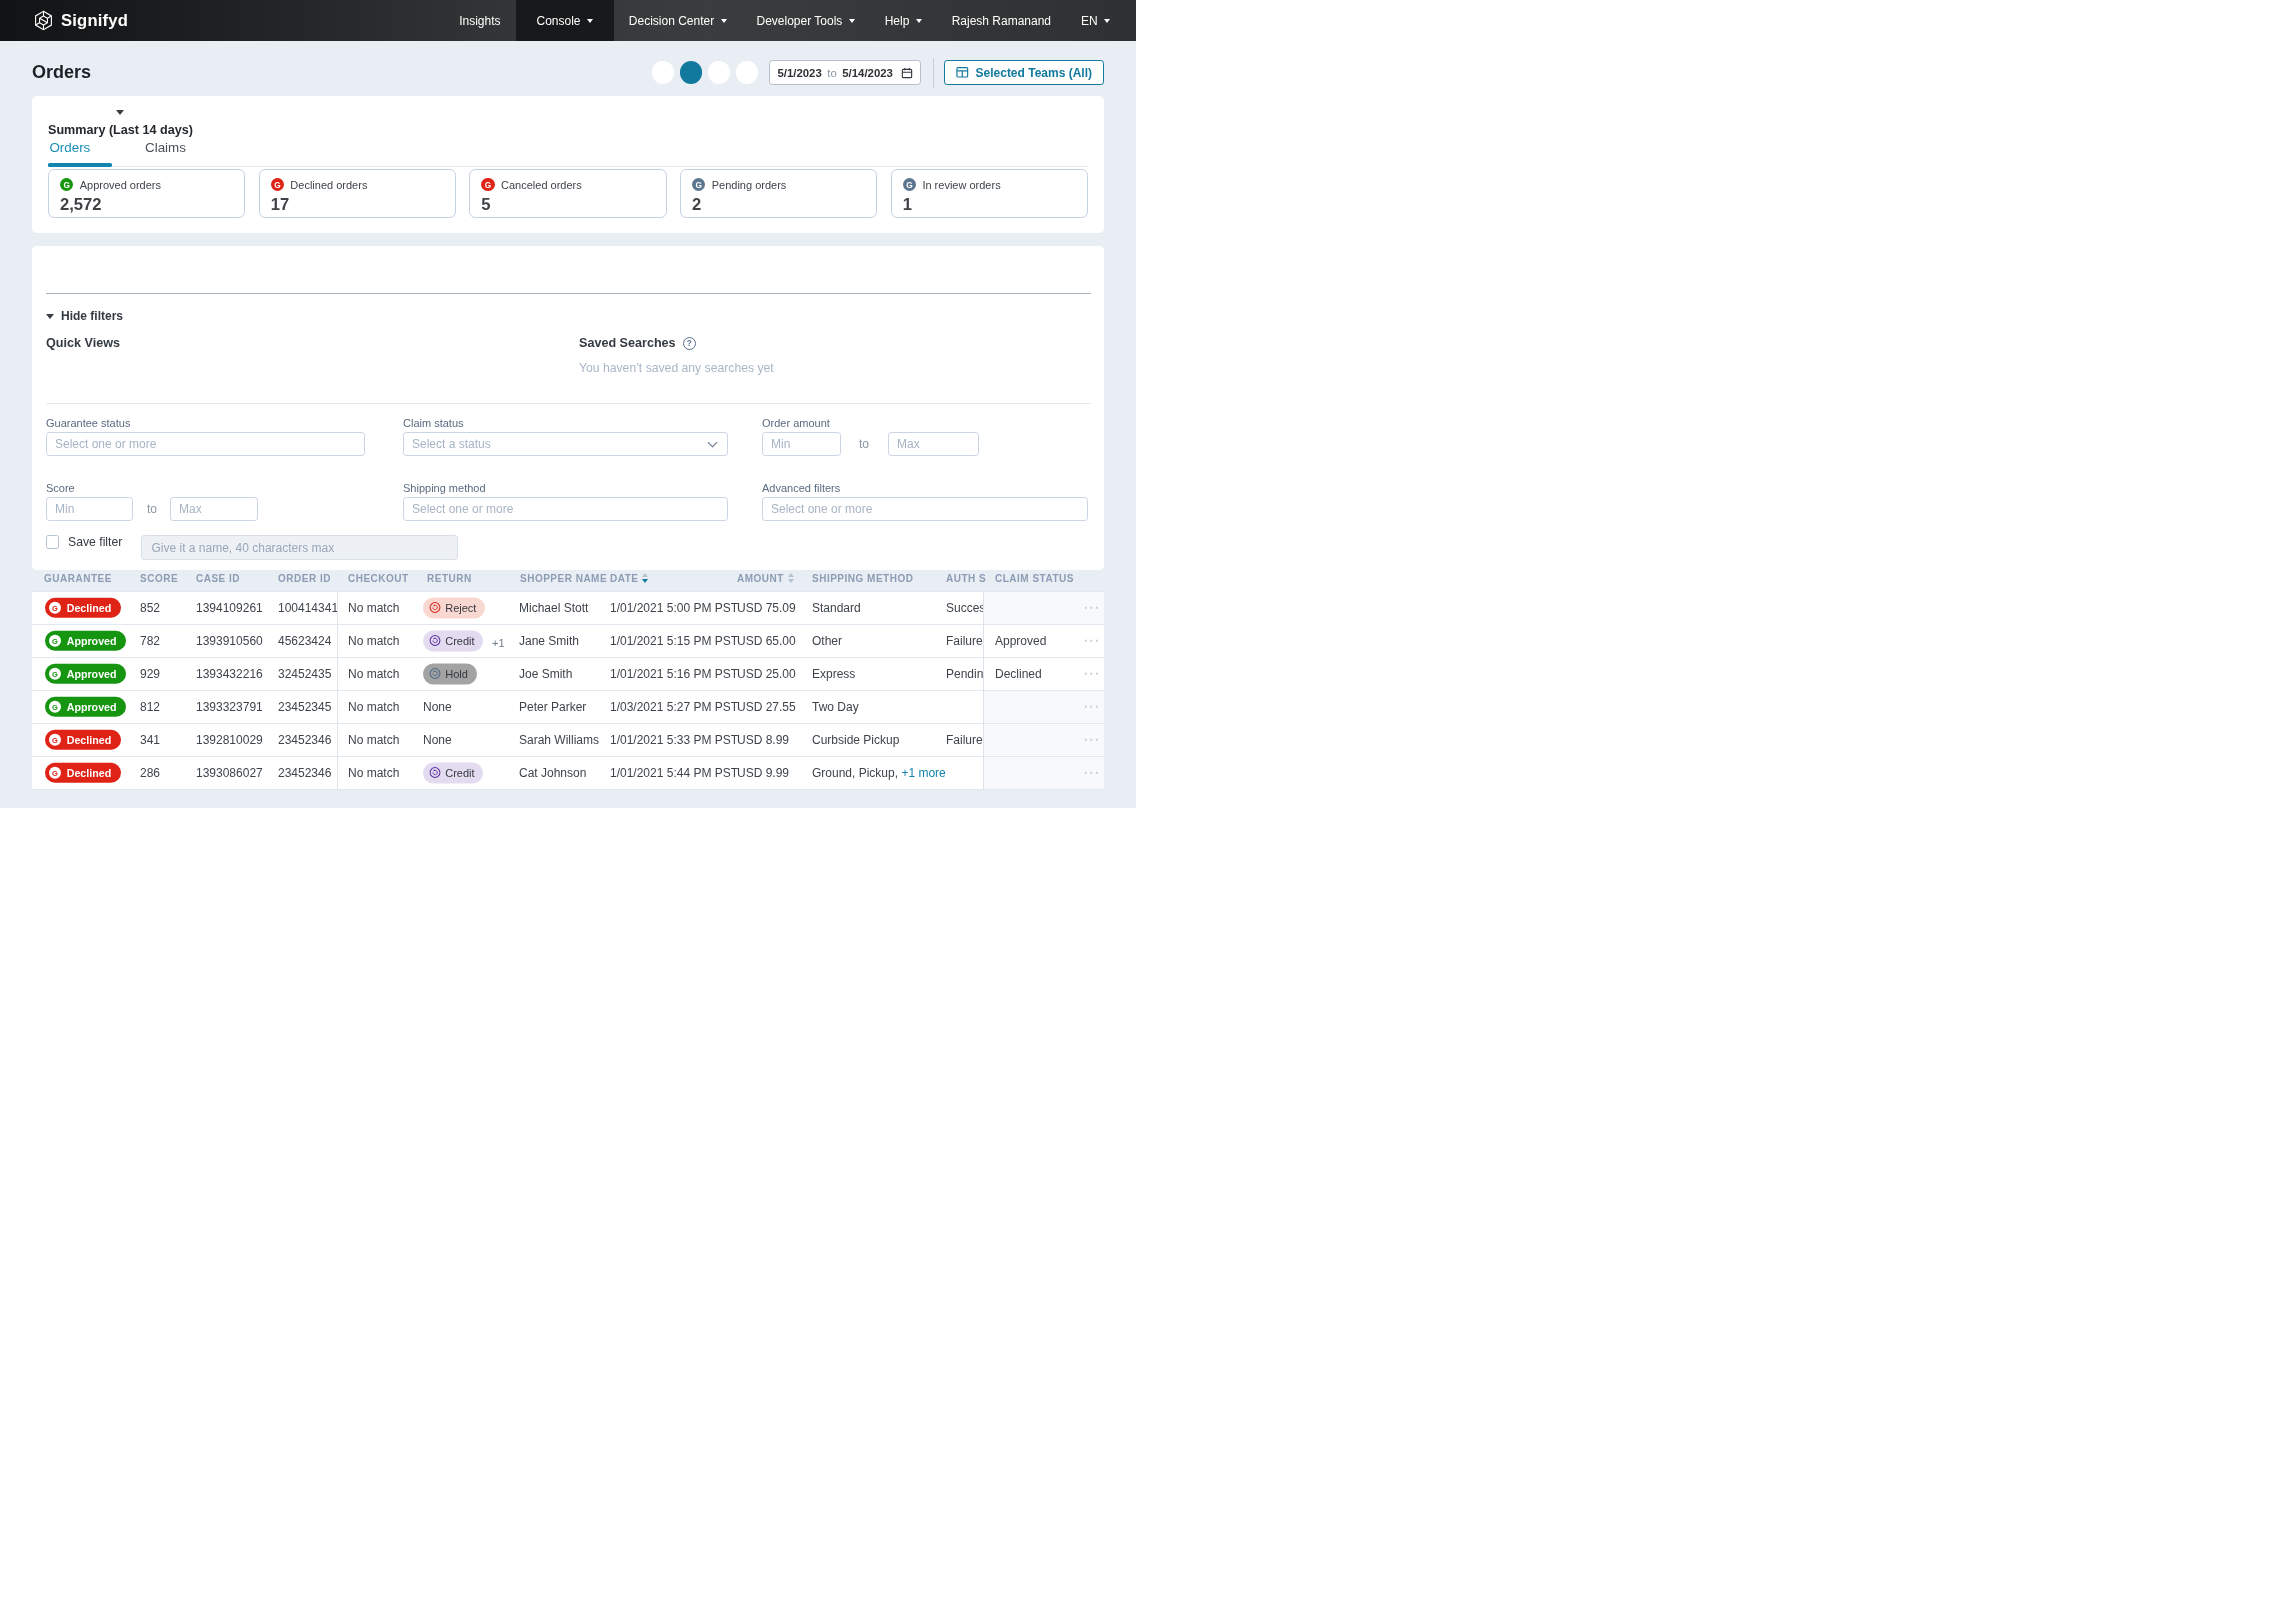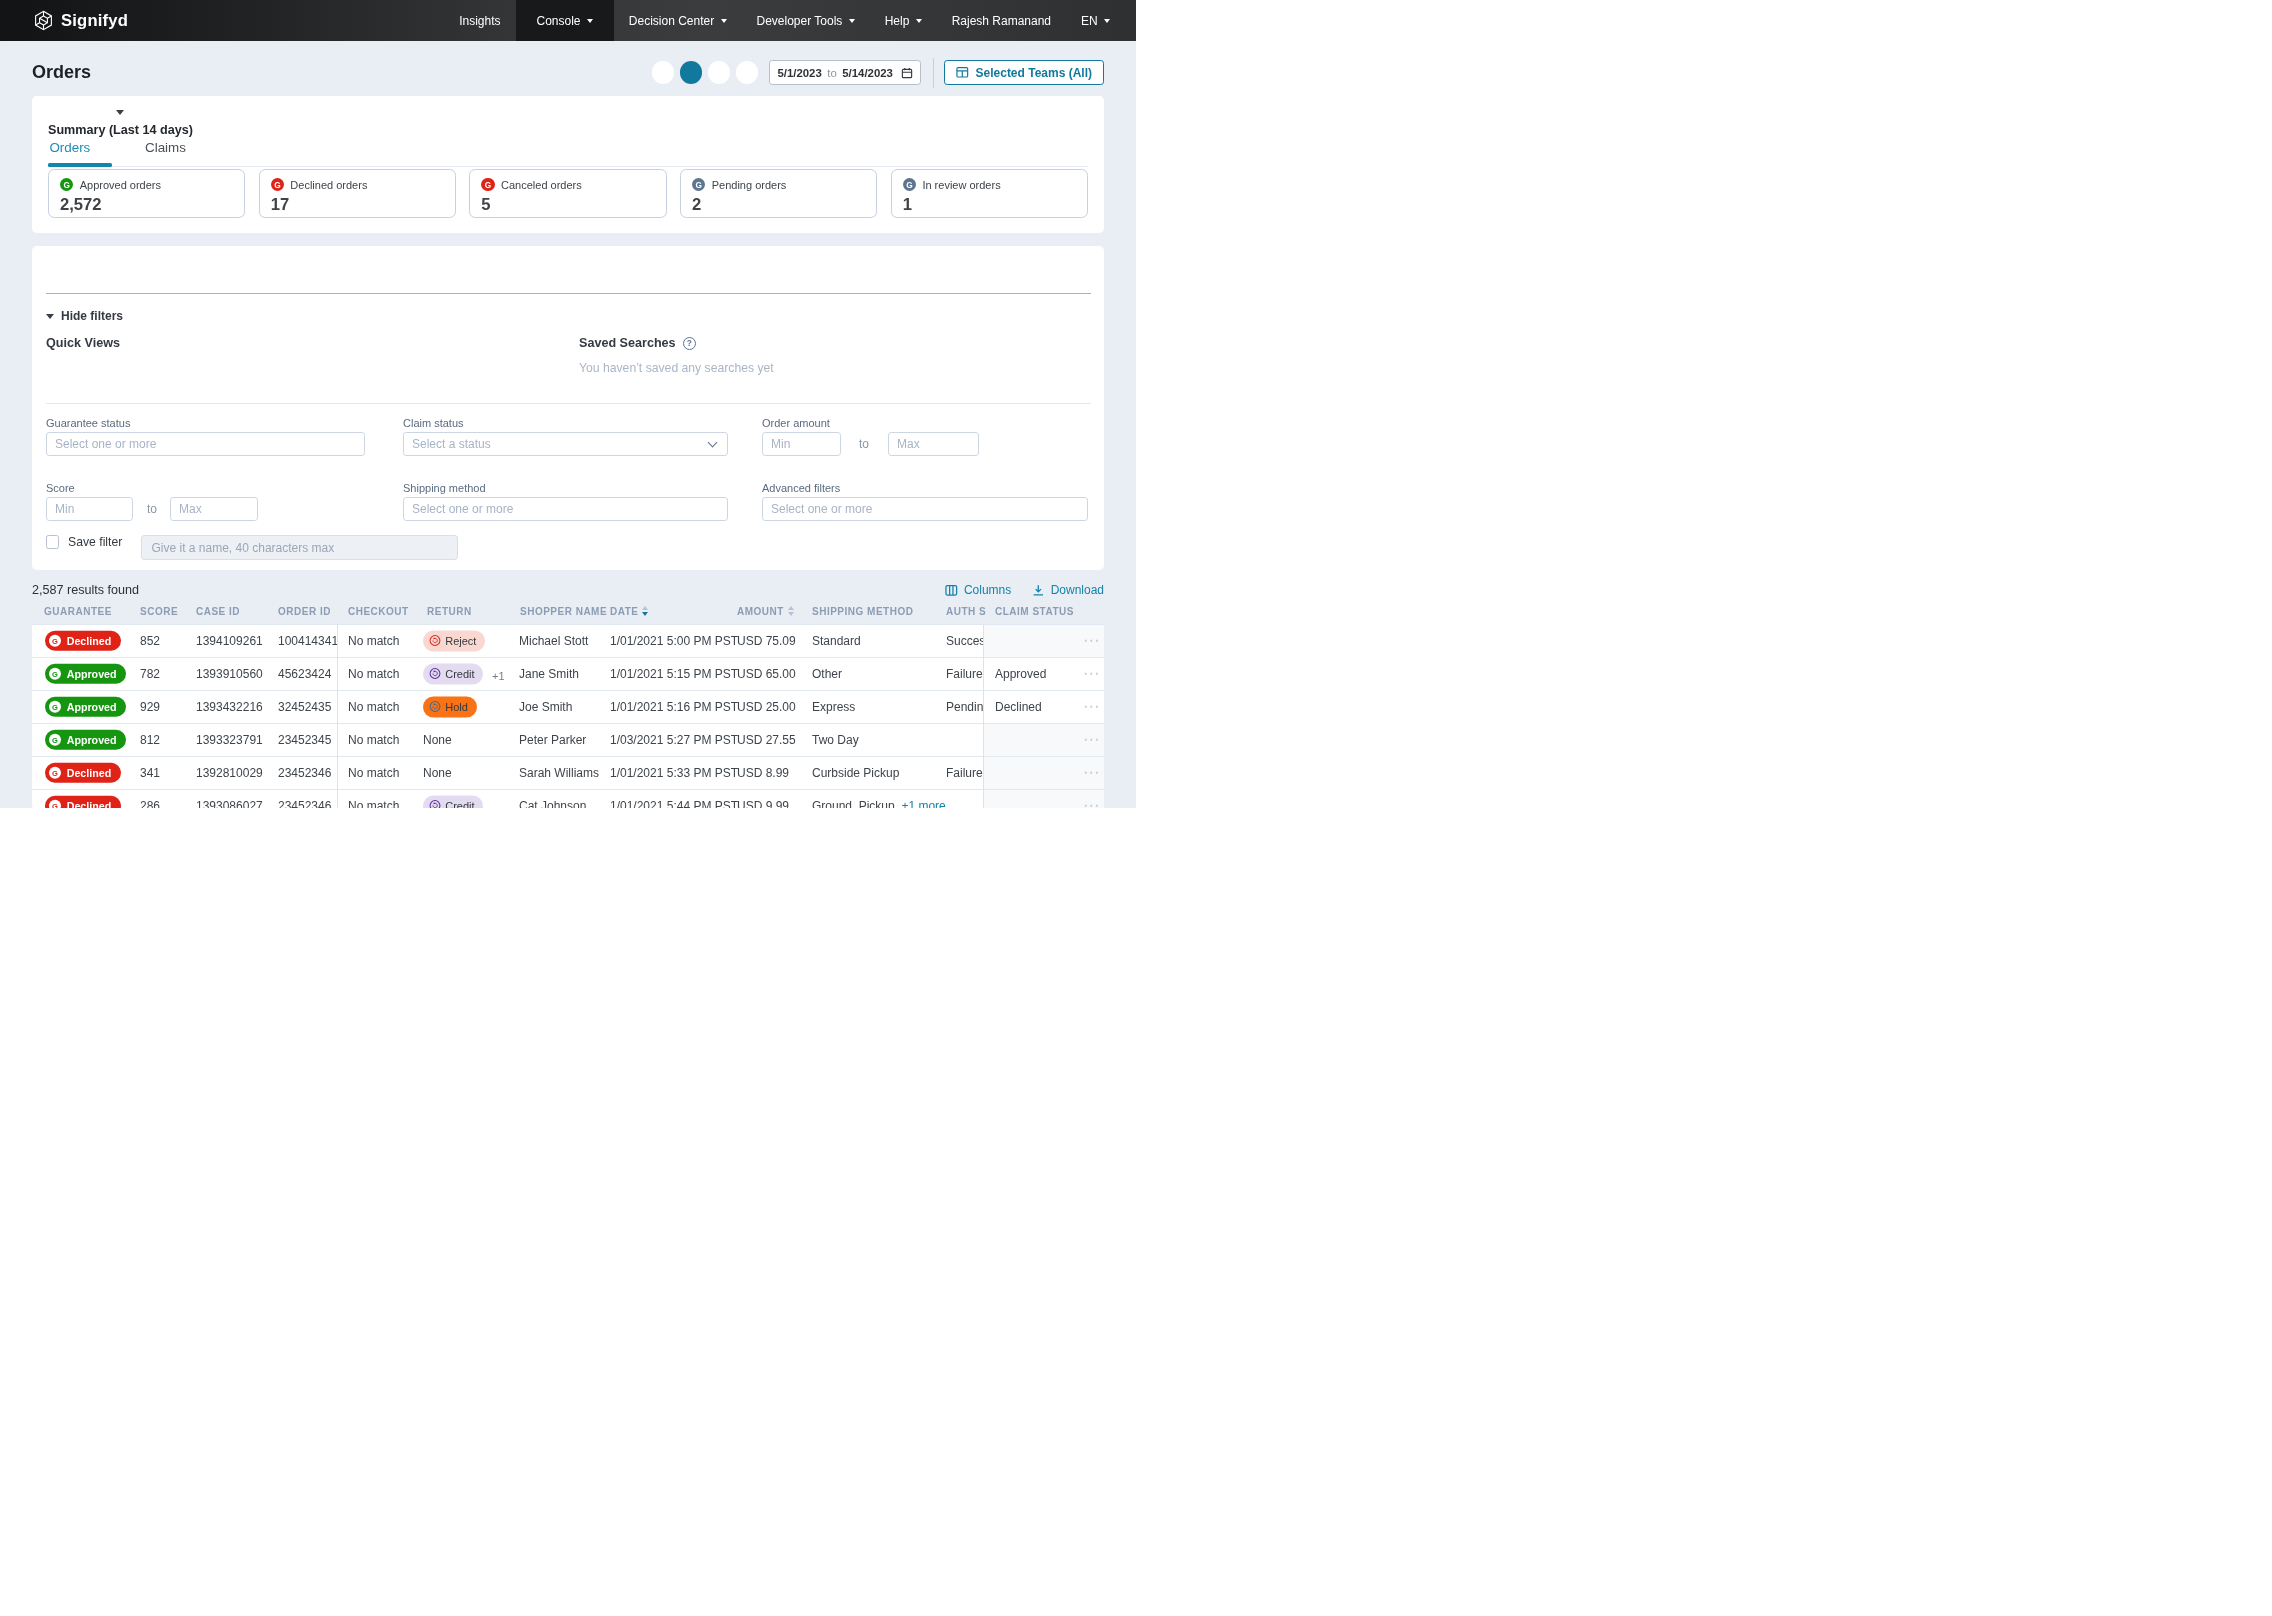--- a/index.html
+++ b/index.html
@@ -126,21 +126,21 @@
     color:#fff; font-size:10.7px; font-weight:600; }
   .g-declined { background:#e02317; } .g-approved { background:#169610; }
   .gseal { width:12.6px; height:12.6px; border-radius:50%; background:#fff; font-size:7.5px; font-weight:bold;
     display:flex; align-items:center; justify-content:center; }
   .g-declined .gseal { color:#e02317; } .g-approved .gseal { color:#169610; }
 
   .ret-pill { display:inline-flex; align-items:center; gap:4.7px; height:21px; border-radius:10.7px; padding:0 8.7px 0 5.5px;
     font-size:11px; color:#33383e; }
   .v-reject { background:#fad8d2; } .v-reject svg { color:#d6281c; }
   .v-credit { background:#e3dcf0; } .v-credit svg { color:#5b2d9e; }
-  .v-hold   { background:#f97316;justify-content:center; } .v-hold svg { color:#4a6785; }
+  .v-hold   { background:#a3a3a3;justify-content:center; } .v-hold svg { color:#4a6785; }
   .ret-extra { margin-left:5.5px; color:#707c8a; font-size:11px; }
   .ship-more { color:#1383a8; text-decoration:none; cursor:pointer; }
 </style>
 </head>
 <body>
 
 <div class="app">
 
   <div class="topnav">
     <div class="brand">
@@ -313,42 +313,20 @@
     <input class="f-input i-r2 c3" style="width: 326px;" placeholder="Select one or more">
 
     
     <div class="save-row">
       <div class="checkbox"></div>
       <span class="save-label">Save filter</span>
     </div>
     <input class="save-name" placeholder="Give it a name, 40 characters max" style="">
   </div>
 
-  <div class="results-bar">
-    <span class="results-count">2,587 results found</span>
-    <div class="table-actions">
-      <span class="t-action">
-        <svg width="12.6" height="12.6" viewBox="0 0 16 16">
-            <g fill="none" stroke="#1383a8" stroke-width="1.6">
-          <rect x="1.2" y="2" width="13.6" height="12" rx="1.8"></rect>
-              <path d="M5.9 2 V14 M10.1 2 V14"></path>
-        </g>
-          </svg>
-        <span>Columns</span>
-      </span>
-      <span class="t-action">
-        <svg width="12.6" height="12.6" viewBox="0 0 16 16">
-            <g fill="none" stroke="#1383a8" stroke-width="1.7">
-          <path d="M8 1.5 V9.5 M4.6 6.5 L8 10 L11.4 6.5 M2 13.8 H14"></path>
-        </g>
-          </svg>
-        <span>Download</span>
-      </span>
-    </div>
-  </div>
 
   <div class="table">
     <div class="thead" id="thead">
         <div class="th h-guarantee">
     <span>GUARANTEE</span>
 
   </div>
         <div class="th h-score">
     <span>SCORE</span>
 

